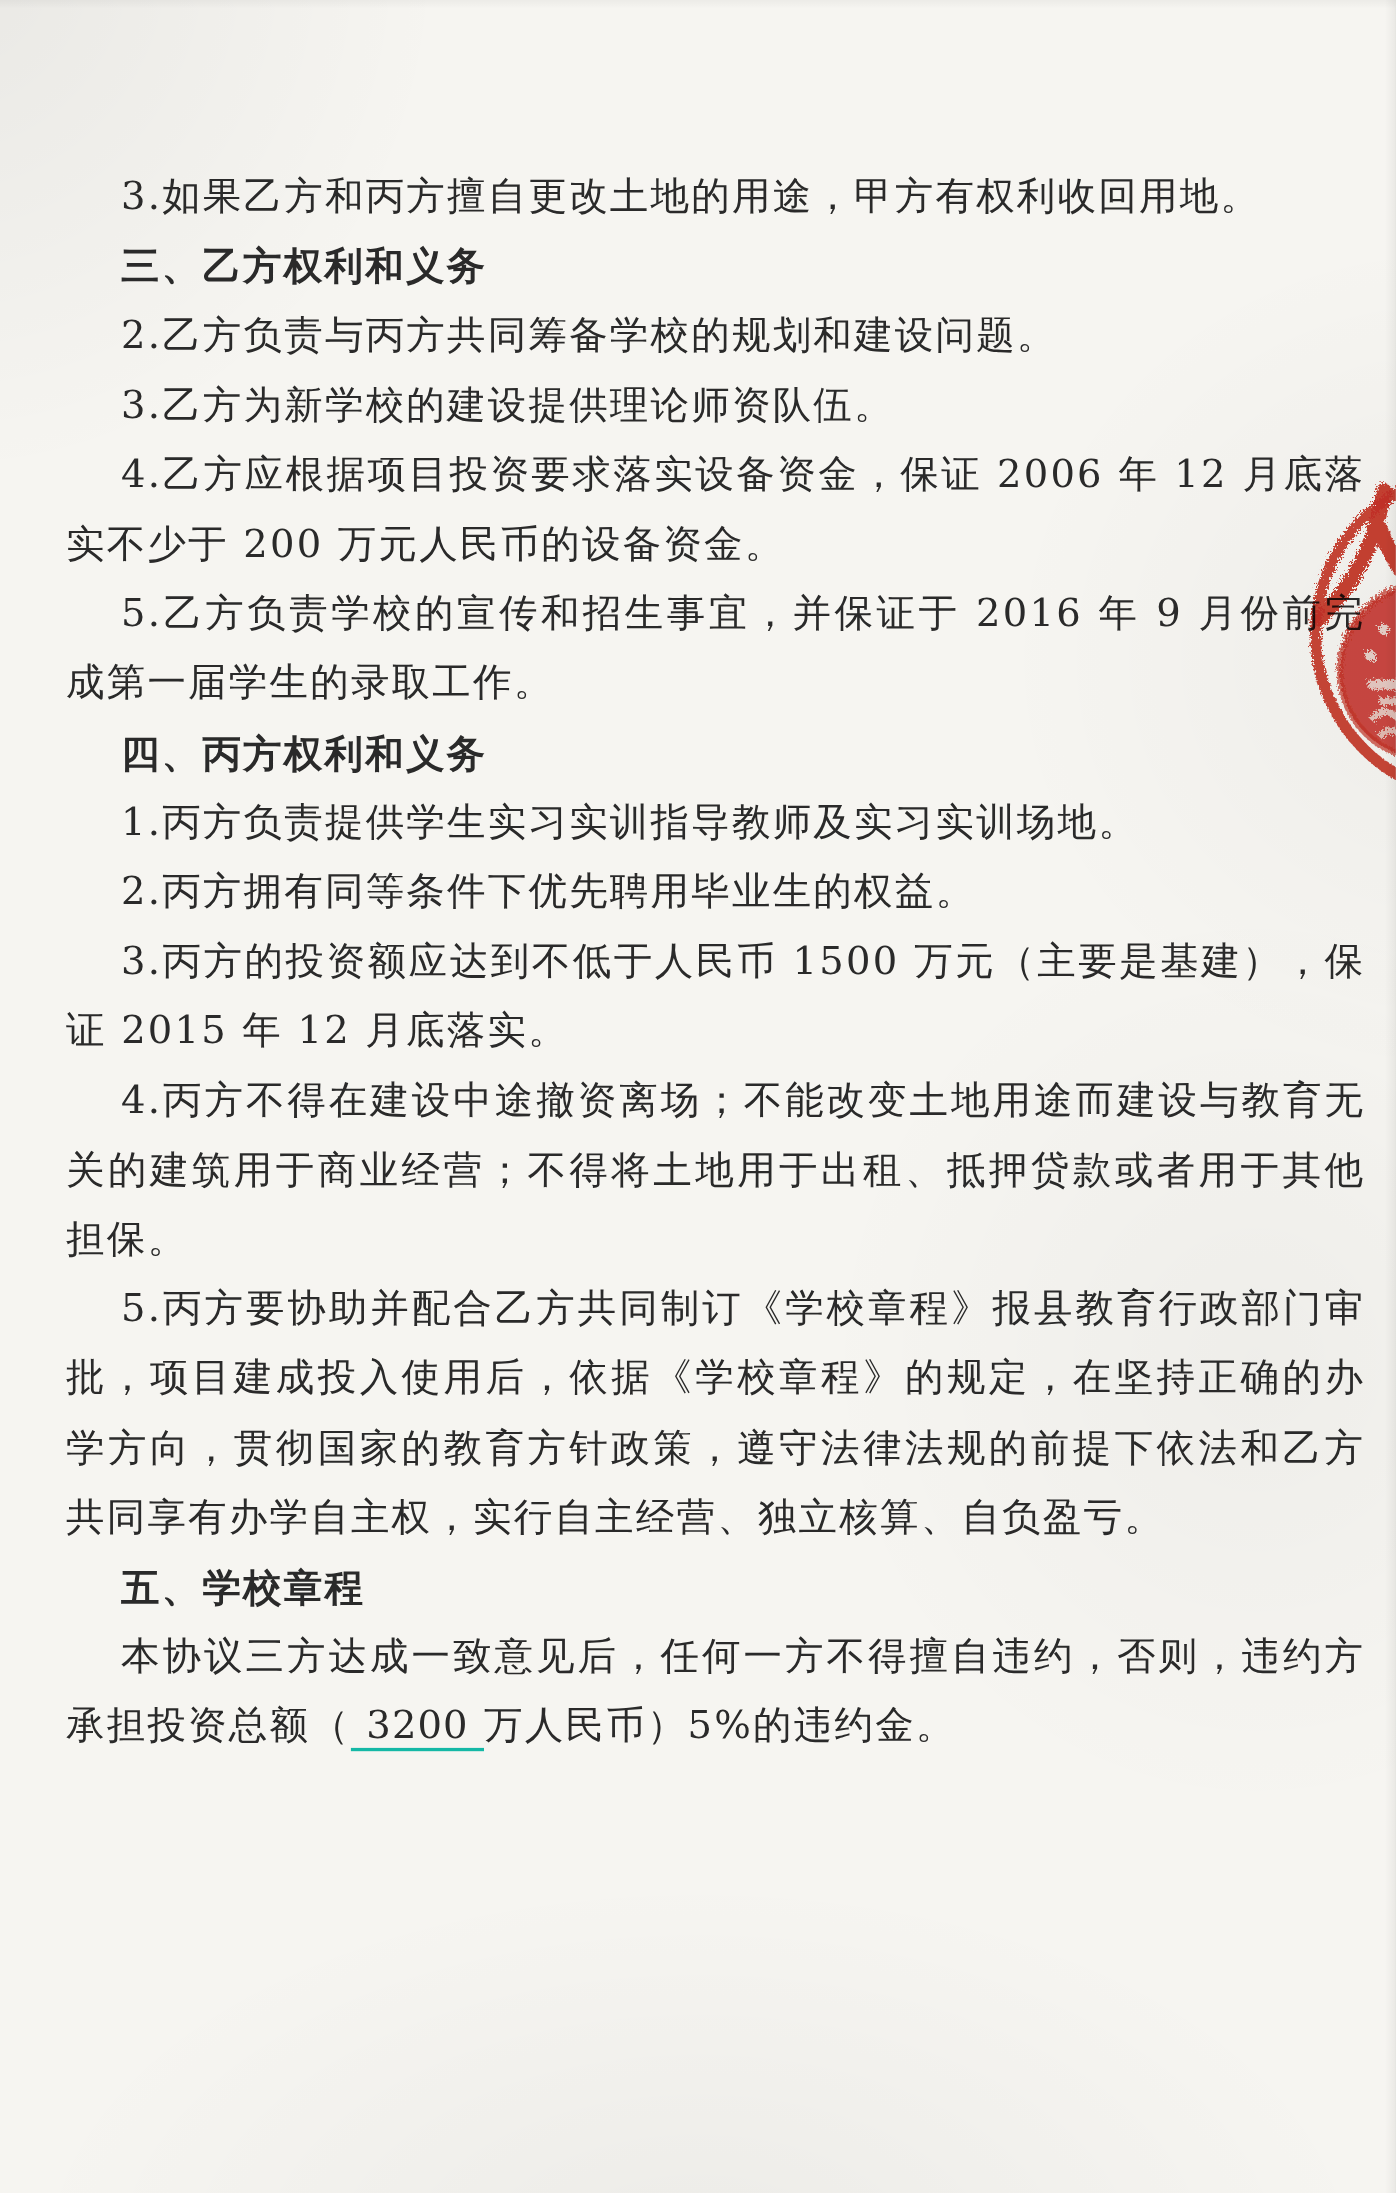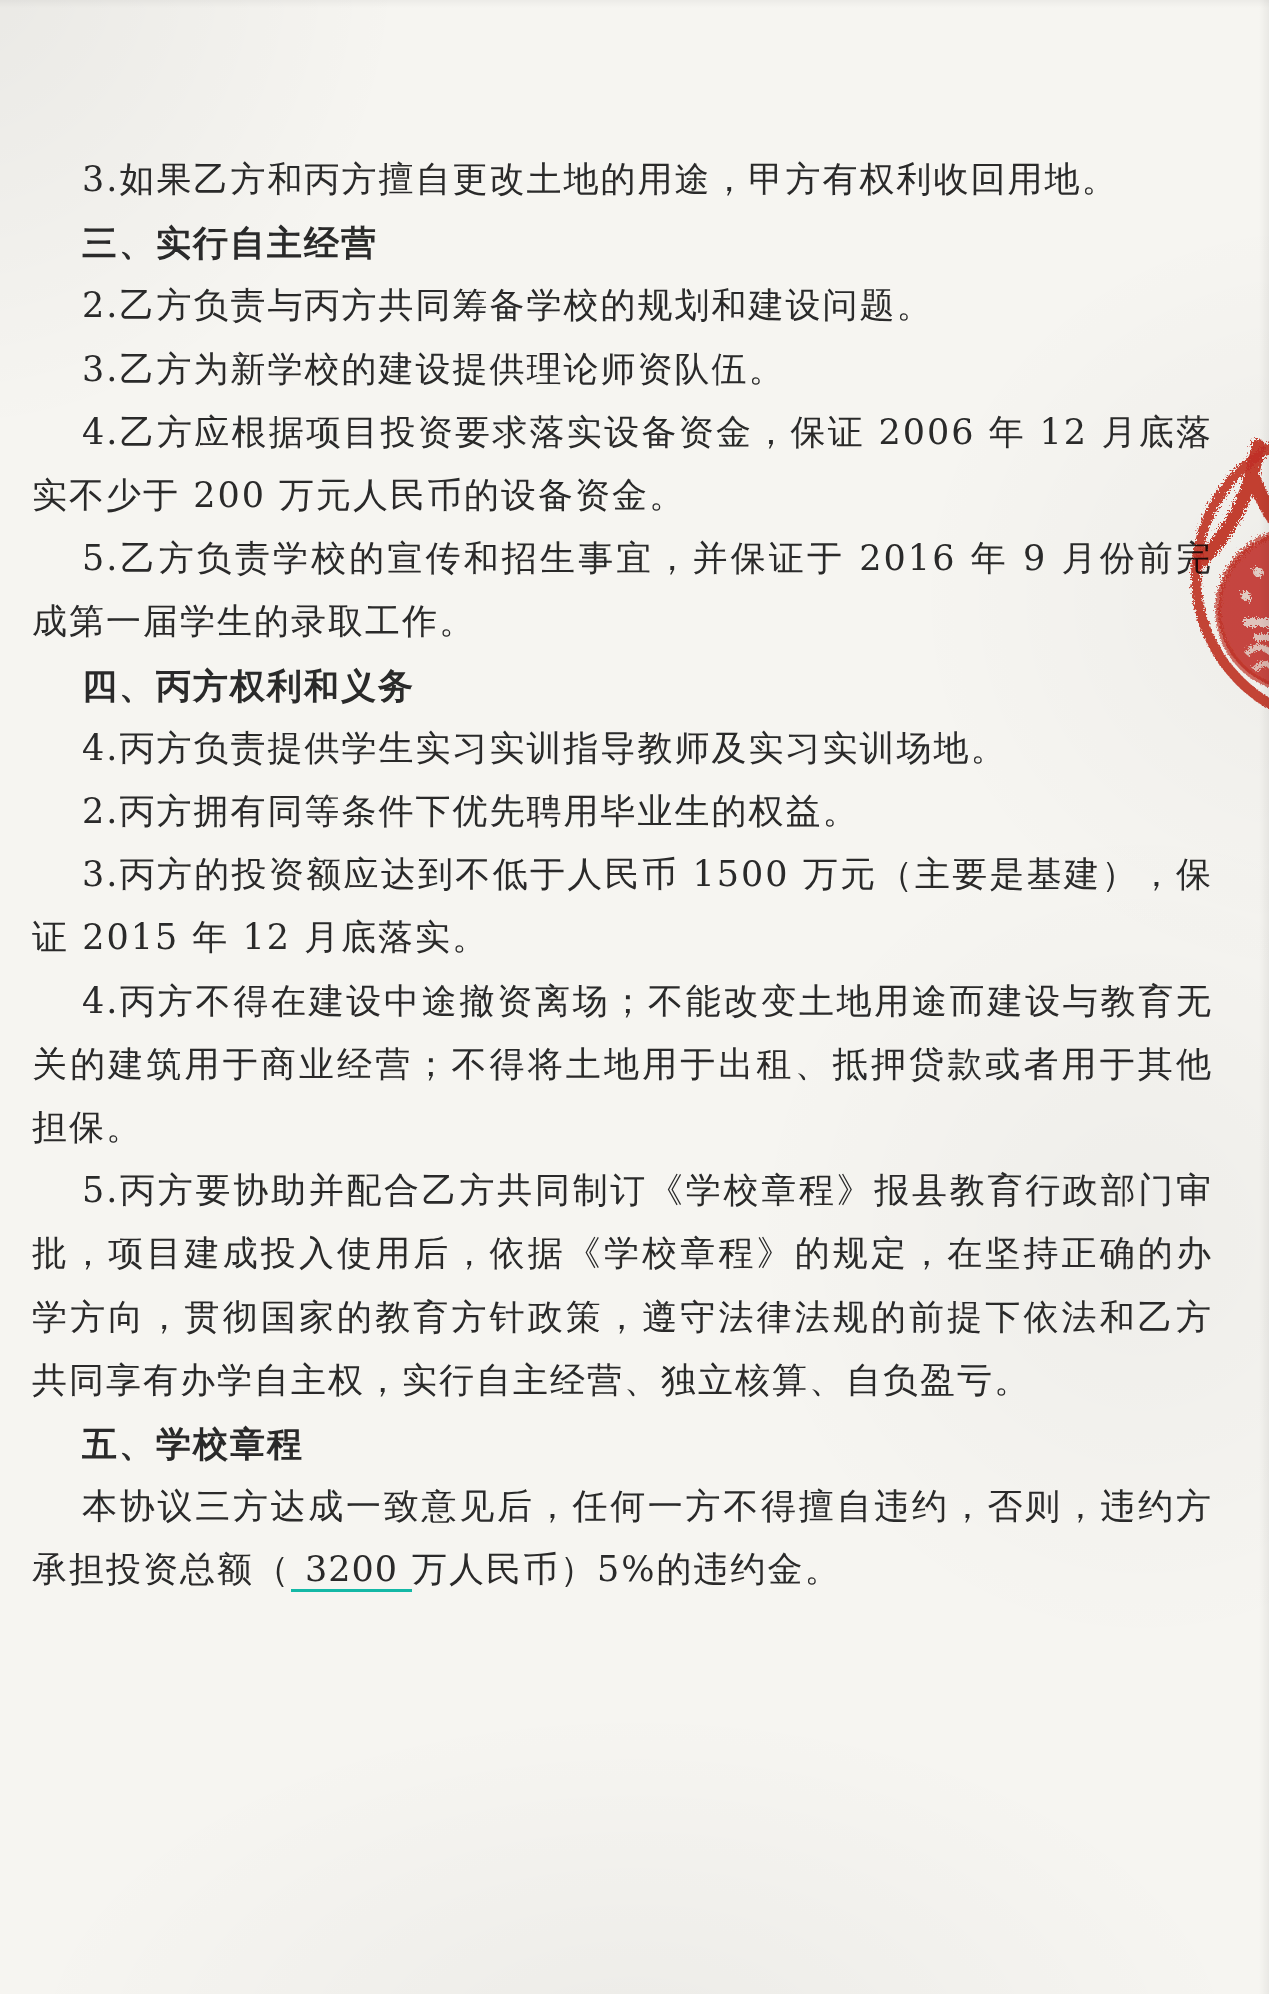--- a/index.html
+++ b/index.html
@@ -18,21 +18,21 @@
     background:
       radial-gradient(60% 40% at -4% -2%, rgba(0,0,0,0.055), rgba(0,0,0,0) 60%),
       radial-gradient(50% 30% at 104% 30%, rgba(0,0,0,0.035), rgba(0,0,0,0) 65%),
       radial-gradient(45% 30% at 90% 62%, rgba(0,0,0,0.03), rgba(0,0,0,0) 70%),
       radial-gradient(70% 25% at 50% 103%, rgba(0,0,0,0.04), rgba(0,0,0,0) 70%),
       linear-gradient(to left, rgba(0,0,0,0.05), rgba(0,0,0,0) 10px),
       linear-gradient(to bottom, rgba(0,0,0,0.04), rgba(0,0,0,0) 8px);
   }
   .content{
     position:absolute;
-    left:32px;top:148px;width:1181px;
+    left:60px;top:148px;width:1181px;
     font-size:35px;
     line-height:63.2px;
     letter-spacing:2px;
     text-align:justify;
   }
   .content p{margin:0;text-indent:50px;}
   .heading{font-weight:bold;}
   .uline{border-bottom:3px solid #14b8a6;padding:0 14px;letter-spacing:1px;}
   
   .stamp{
@@ -41,28 +41,28 @@
   }
 </style>
 </head>
 <body>
 
 <div class="page">
 
   <div class="content">
     <p>3.如果乙方和丙方擅自更改土地的用途，甲方有权利收回用地。</p>
 
-    <p class="heading">三、实行自主经营</p>
+    <p class="heading">三、乙方权利和义务</p>
     <p>2.乙方负责与丙方共同筹备学校的规划和建设问题。</p>
     <p>3.乙方为新学校的建设提供理论师资队伍。</p>
     <p>4.乙方应根据项目投资要求落实设备资金，保证 2006 年 12 月底落实不少于 200 万元人民币的设备资金。</p>
     <p>5.乙方负责学校的宣传和招生事宜，并保证于 2016 年 9 月份前完成第一届学生的录取工作。</p>
 
     <p class="heading">四、丙方权利和义务</p>
-    <p>4.丙方负责提供学生实习实训指导教师及实习实训场地。</p>
+    <p>1.丙方负责提供学生实习实训指导教师及实习实训场地。</p>
     <p>2.丙方拥有同等条件下优先聘用毕业生的权益。</p>
     <p>3.丙方的投资额应达到不低于人民币 1500 万元（主要是基建），保证 2015 年 12 月底落实。</p>
     <p>4.丙方不得在建设中途撤资离场；不能改变土地用途而建设与教育无关的建筑用于商业经营；不得将土地用于出租、抵押贷款或者用于其他担保。</p>
     <p>5.丙方要协助并配合乙方共同制订《学校章程》报县教育行政部门审批，项目建成投入使用后，依据《学校章程》的规定，在坚持正确的办学方向，贯彻国家的教育方针政策，遵守法律法规的前提下依法和乙方共同享有办学自主权，实行自主经营、独立核算、自负盈亏。</p>
 
     <p class="heading">五、学校章程</p>
     <p><span>本协议三方达成一致意见后，任何一方不得擅自违约，否则，违约方承担投资总额（</span><span class="uline">3200</span><span>万人民币）5%的违约金。</span></p>
   </div>
 
   <div class="stamp">

